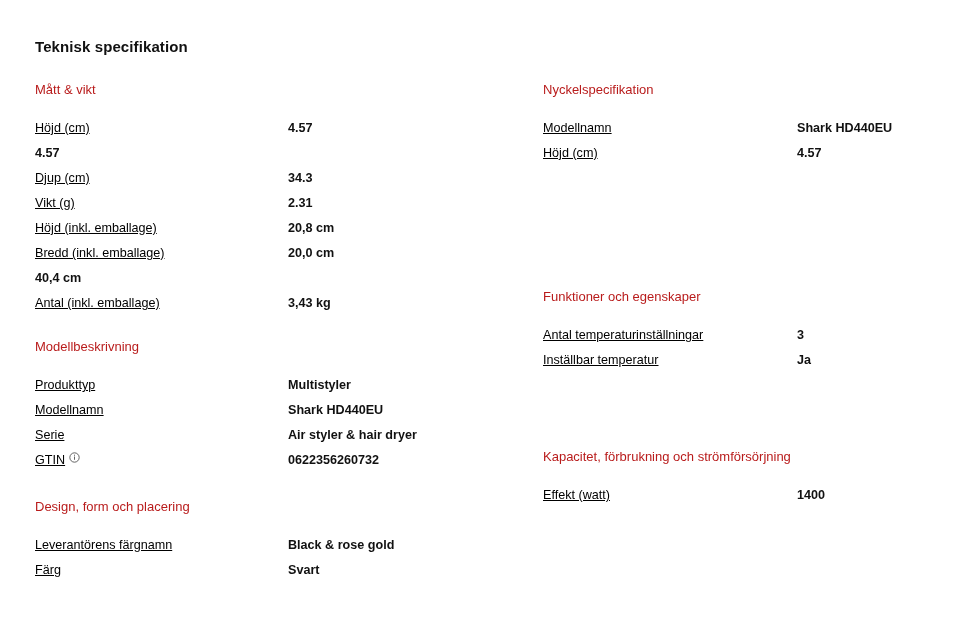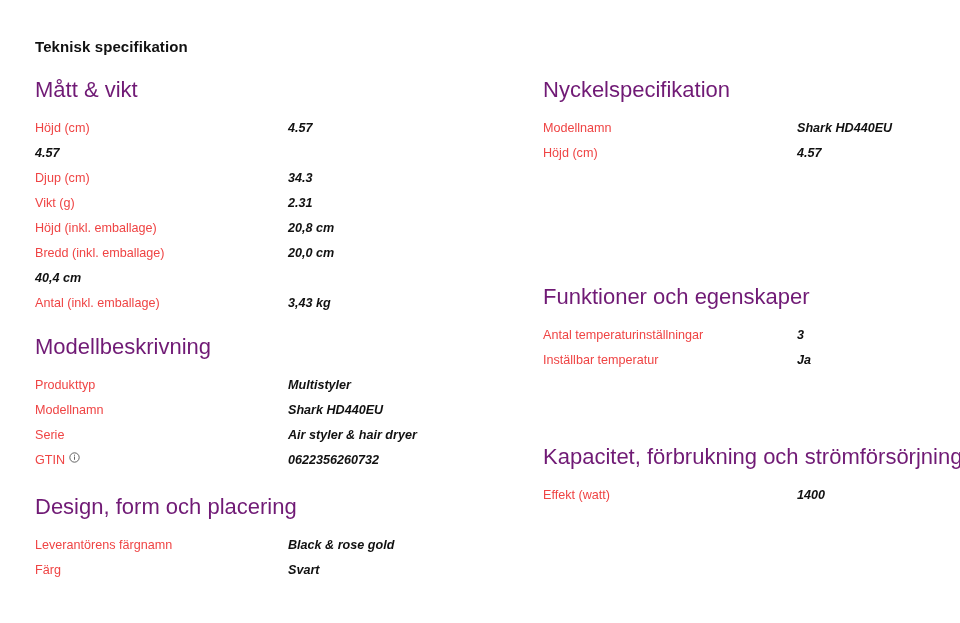--- a/index.html
+++ b/index.html
@@ -49,58 +49,58 @@
     display: flex;
     flex-direction: column;
   }
   .col-left  { width: 504px; padding-left: 35px; box-sizing: border-box; }
   .col-right { width: 456px; padding-left: 39px; box-sizing: border-box; }
 
   .section {
     margin: 0;
   }
   .section-title {
-    font-size: 22px;
+    font-size: 13px;
     font-weight: 400;
-    color: #701a75;
+    color: #b91c1c;
     line-height: 20px;
     margin: 0 0 16px 0;
     white-space: nowrap;
   }
 
   .spec-table {
     display: flex;
     flex-direction: column;
   }
   .spec-row {
     display: flex;
     flex-direction: row;
     align-items: baseline;
     height: 25px;
   }
   .spec-label {
     width: 253px;
     flex: 0 0 253px;
     font-size: 12.6px;
     font-weight: 400;
-    color: #ef4444;
+    color: #000000;
     line-height: 25px;
     white-space: nowrap;
+    text-decoration: underline;
   }
   .col-right .spec-label {
     width: 254px;
     flex: 0 0 254px;
   }
   .spec-value {
     font-size: 12.6px;
     font-weight: bold;
     color: #111111;
     line-height: 25px;
     white-space: nowrap;
-    font-style: italic;
   }
 
   .info-icon {
     display: inline-block;
     vertical-align: 1px;
     margin-left: 4px;
     width: 11px;
     height: 11px;
     line-height: 0;
   }

